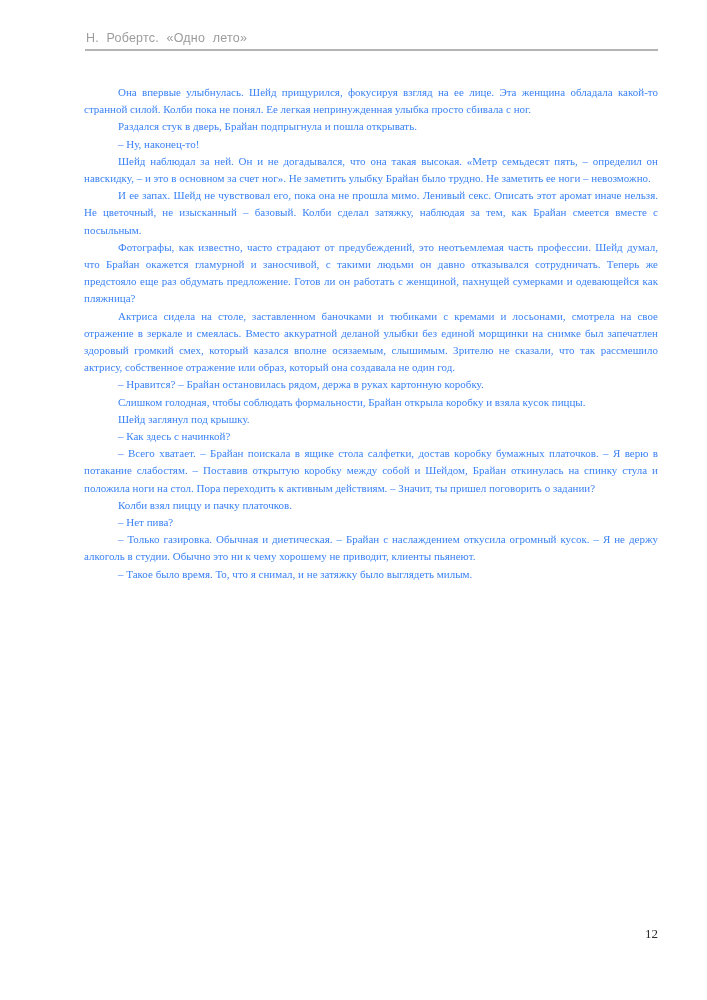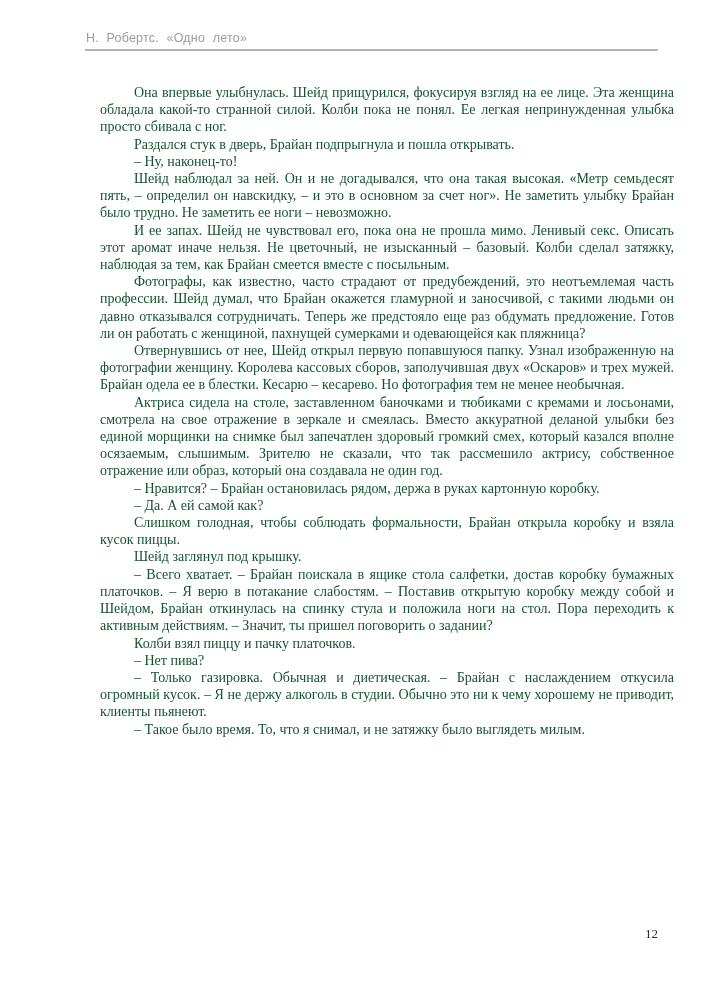--- a/index.html
+++ b/index.html
@@ -30,25 +30,25 @@
   .header-rule {
     position: absolute;
     left: 85px;
     top: 49px;
     width: 573px;
     height: 2px;
     background: #b4b4b4;
   }
   .text-block {
     position: absolute;
-    left: 100px;
+    left: 84px;
     top: 84px;
     width: 574px;
-    color: #14532d;
-    font-size: 14px;
+    color: #3b82f6;
+    font-size: 11px;
     line-height: 17.2px;
     text-align: justify;
   }
   .text-block p {
     margin: 0;
     padding: 0;
     text-indent: 34px;
   }
   .page-number {
     position: absolute;
@@ -69,26 +69,25 @@
 
   <div class="header-rule"></div>
 
   <div class="text-block">
     <p>Она впервые улыбнулась. Шейд прищурился, фокусируя взгляд на ее лице. Эта женщина обладала какой-то странной силой. Колби пока не понял. Ее легкая непринужденная улыбка просто сбивала с ног.</p>
     <p>Раздался стук в дверь, Брайан подпрыгнула и пошла открывать.</p>
     <p>– Ну, наконец-то!</p>
     <p>Шейд наблюдал за ней. Он и не догадывался, что она такая высокая. «Метр семьдесят пять, – определил он навскидку, – и это в основном за счет ног». Не заметить улыбку Брайан было трудно. Не заметить ее ноги – невозможно.</p>
     <p>И ее запах. Шейд не чувствовал его, пока она не прошла мимо. Ленивый секс. Описать этот аромат иначе нельзя. Не цветочный, не изысканный – базовый. Колби сделал затяжку, наблюдая за тем, как Брайан смеется вместе с посыльным.</p>
     <p>Фотографы, как известно, часто страдают от предубеждений, это неотъемлемая часть профессии. Шейд думал, что Брайан окажется гламурной и заносчивой, с такими людьми он давно отказывался сотрудничать. Теперь же предстояло еще раз обдумать предложение. Готов ли он работать с женщиной, пахнущей сумерками и одевающейся как пляжница?</p>
-    <p>Отвернувшись от нее, Шейд открыл первую попавшуюся папку. Узнал изображенную на фотографии женщину. Королева кассовых сборов, заполучившая двух «Оскаров» и трех мужей. Брайан одела ее в блестки. Кесарю – кесарево. Но фотография тем не менее необычная.</p>
     <p>Актриса сидела на столе, заставленном баночками и тюбиками с кремами и лосьонами, смотрела на свое отражение в зеркале и смеялась. Вместо аккуратной деланой улыбки без единой морщинки на снимке был запечатлен здоровый громкий смех, который казался вполне осязаемым, слышимым. Зрителю не сказали, что так рассмешило актрису, собственное отражение или образ, который она создавала не один год.</p>
     <p>– Нравится? – Брайан остановилась рядом, держа в руках картонную коробку.</p>
-    <p>– Да. А ей самой как?</p>
     <p>Слишком голодная, чтобы соблюдать формальности, Брайан открыла коробку и взяла кусок пиццы.</p>
     <p>Шейд заглянул под крышку.</p>
+    <p>– Как здесь с начинкой?</p>
     <p>– Всего хватает. – Брайан поискала в ящике стола салфетки, достав коробку бумажных платочков. – Я верю в потакание слабостям. – Поставив открытую коробку между собой и Шейдом, Брайан откинулась на спинку стула и положила ноги на стол. Пора переходить к активным действиям. – Значит, ты пришел поговорить о задании?</p>
     <p>Колби взял пиццу и пачку платочков.</p>
     <p>– Нет пива?</p>
     <p>– Только газировка. Обычная и диетическая. – Брайан с наслаждением откусила огромный кусок. – Я не держу алкоголь в студии. Обычно это ни к чему хорошему не приводит, клиенты пьянеют.</p>
     <p>– Такое было время. То, что я снимал, и не затяжку было выглядеть милым.</p>
   </div>
 
   <div class="page-number">12</div>
 
 </div>

